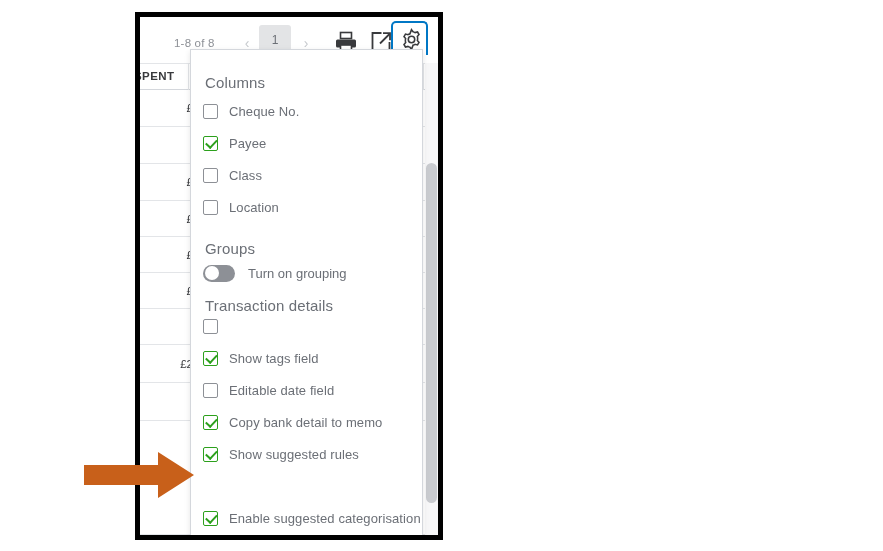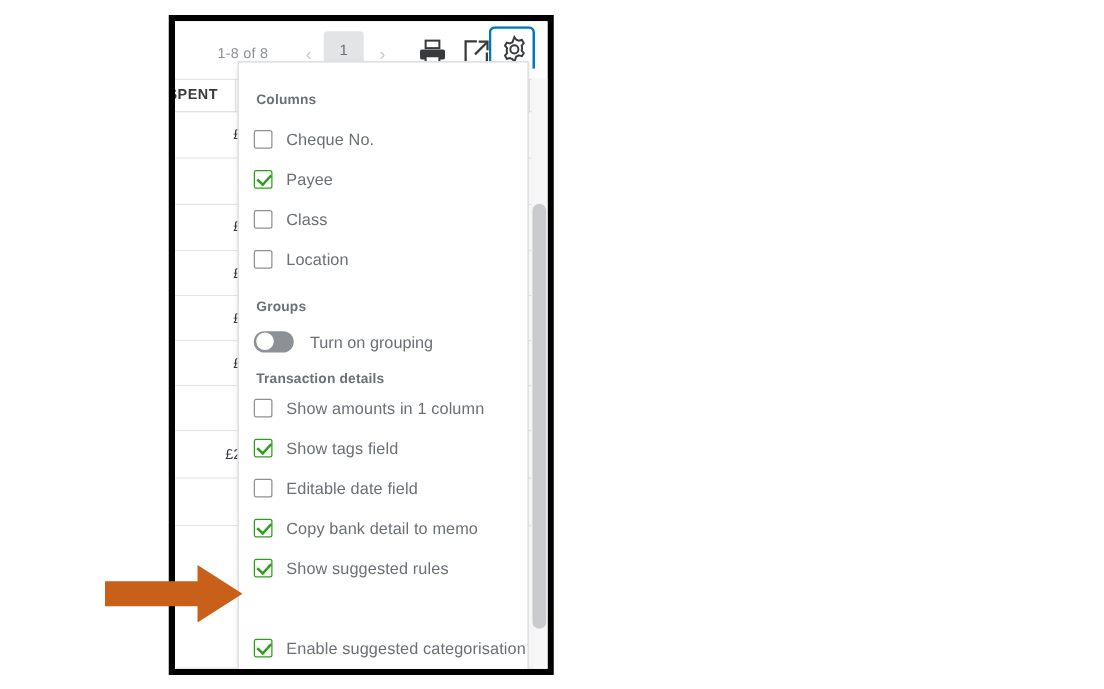--- a/index.html
+++ b/index.html
@@ -215,25 +215,24 @@
     border: 1px solid #d4d7dc;
     border-top: 1px solid #d4d7dc;
     box-sizing: border-box;
     box-shadow: 0 2px 6px rgba(0,0,0,0.10);
     overflow: hidden;
   }
 
   .sec-title {
     position: absolute;
     left: 14px;
-    font-size: 11px;
+    font-size: 15px;
     color: #6b6f76;
     letter-spacing: .15px;
     white-space: nowrap;
-    font-weight: bold;
   }
 
   .menu-row {
     position: absolute;
     left: 12px;
     height: 22px;
     display: flex;
     align-items: center;
     cursor: pointer;
     white-space: nowrap;
@@ -414,21 +413,20 @@
           <span class="menu-label">Location</span>
         </div>
         <div class="sec-title" style="top: 190px;">Groups</div>
         <div class="menu-row" style="top: 212px;">
           <div class="toggle"></div>
           <span class="toggle-label">Turn on grouping</span>
         </div>
         <div class="sec-title" style="top: 247px;">Transaction details</div>
         <div class="menu-row" style="top: 265px;">
           <span class="cbx"></span>
-          <span class="menu-label">Show amounts in 1 column</span>
         </div>
         <div class="menu-row" style="top: 297px;">
           <span class="cbx on"></span>
           <span class="menu-label">Show tags field</span>
         </div>
         <div class="menu-row" style="top: 329px;">
           <span class="cbx"></span>
           <span class="menu-label">Editable date field</span>
         </div>
         <div class="menu-row" style="top: 361px;">

